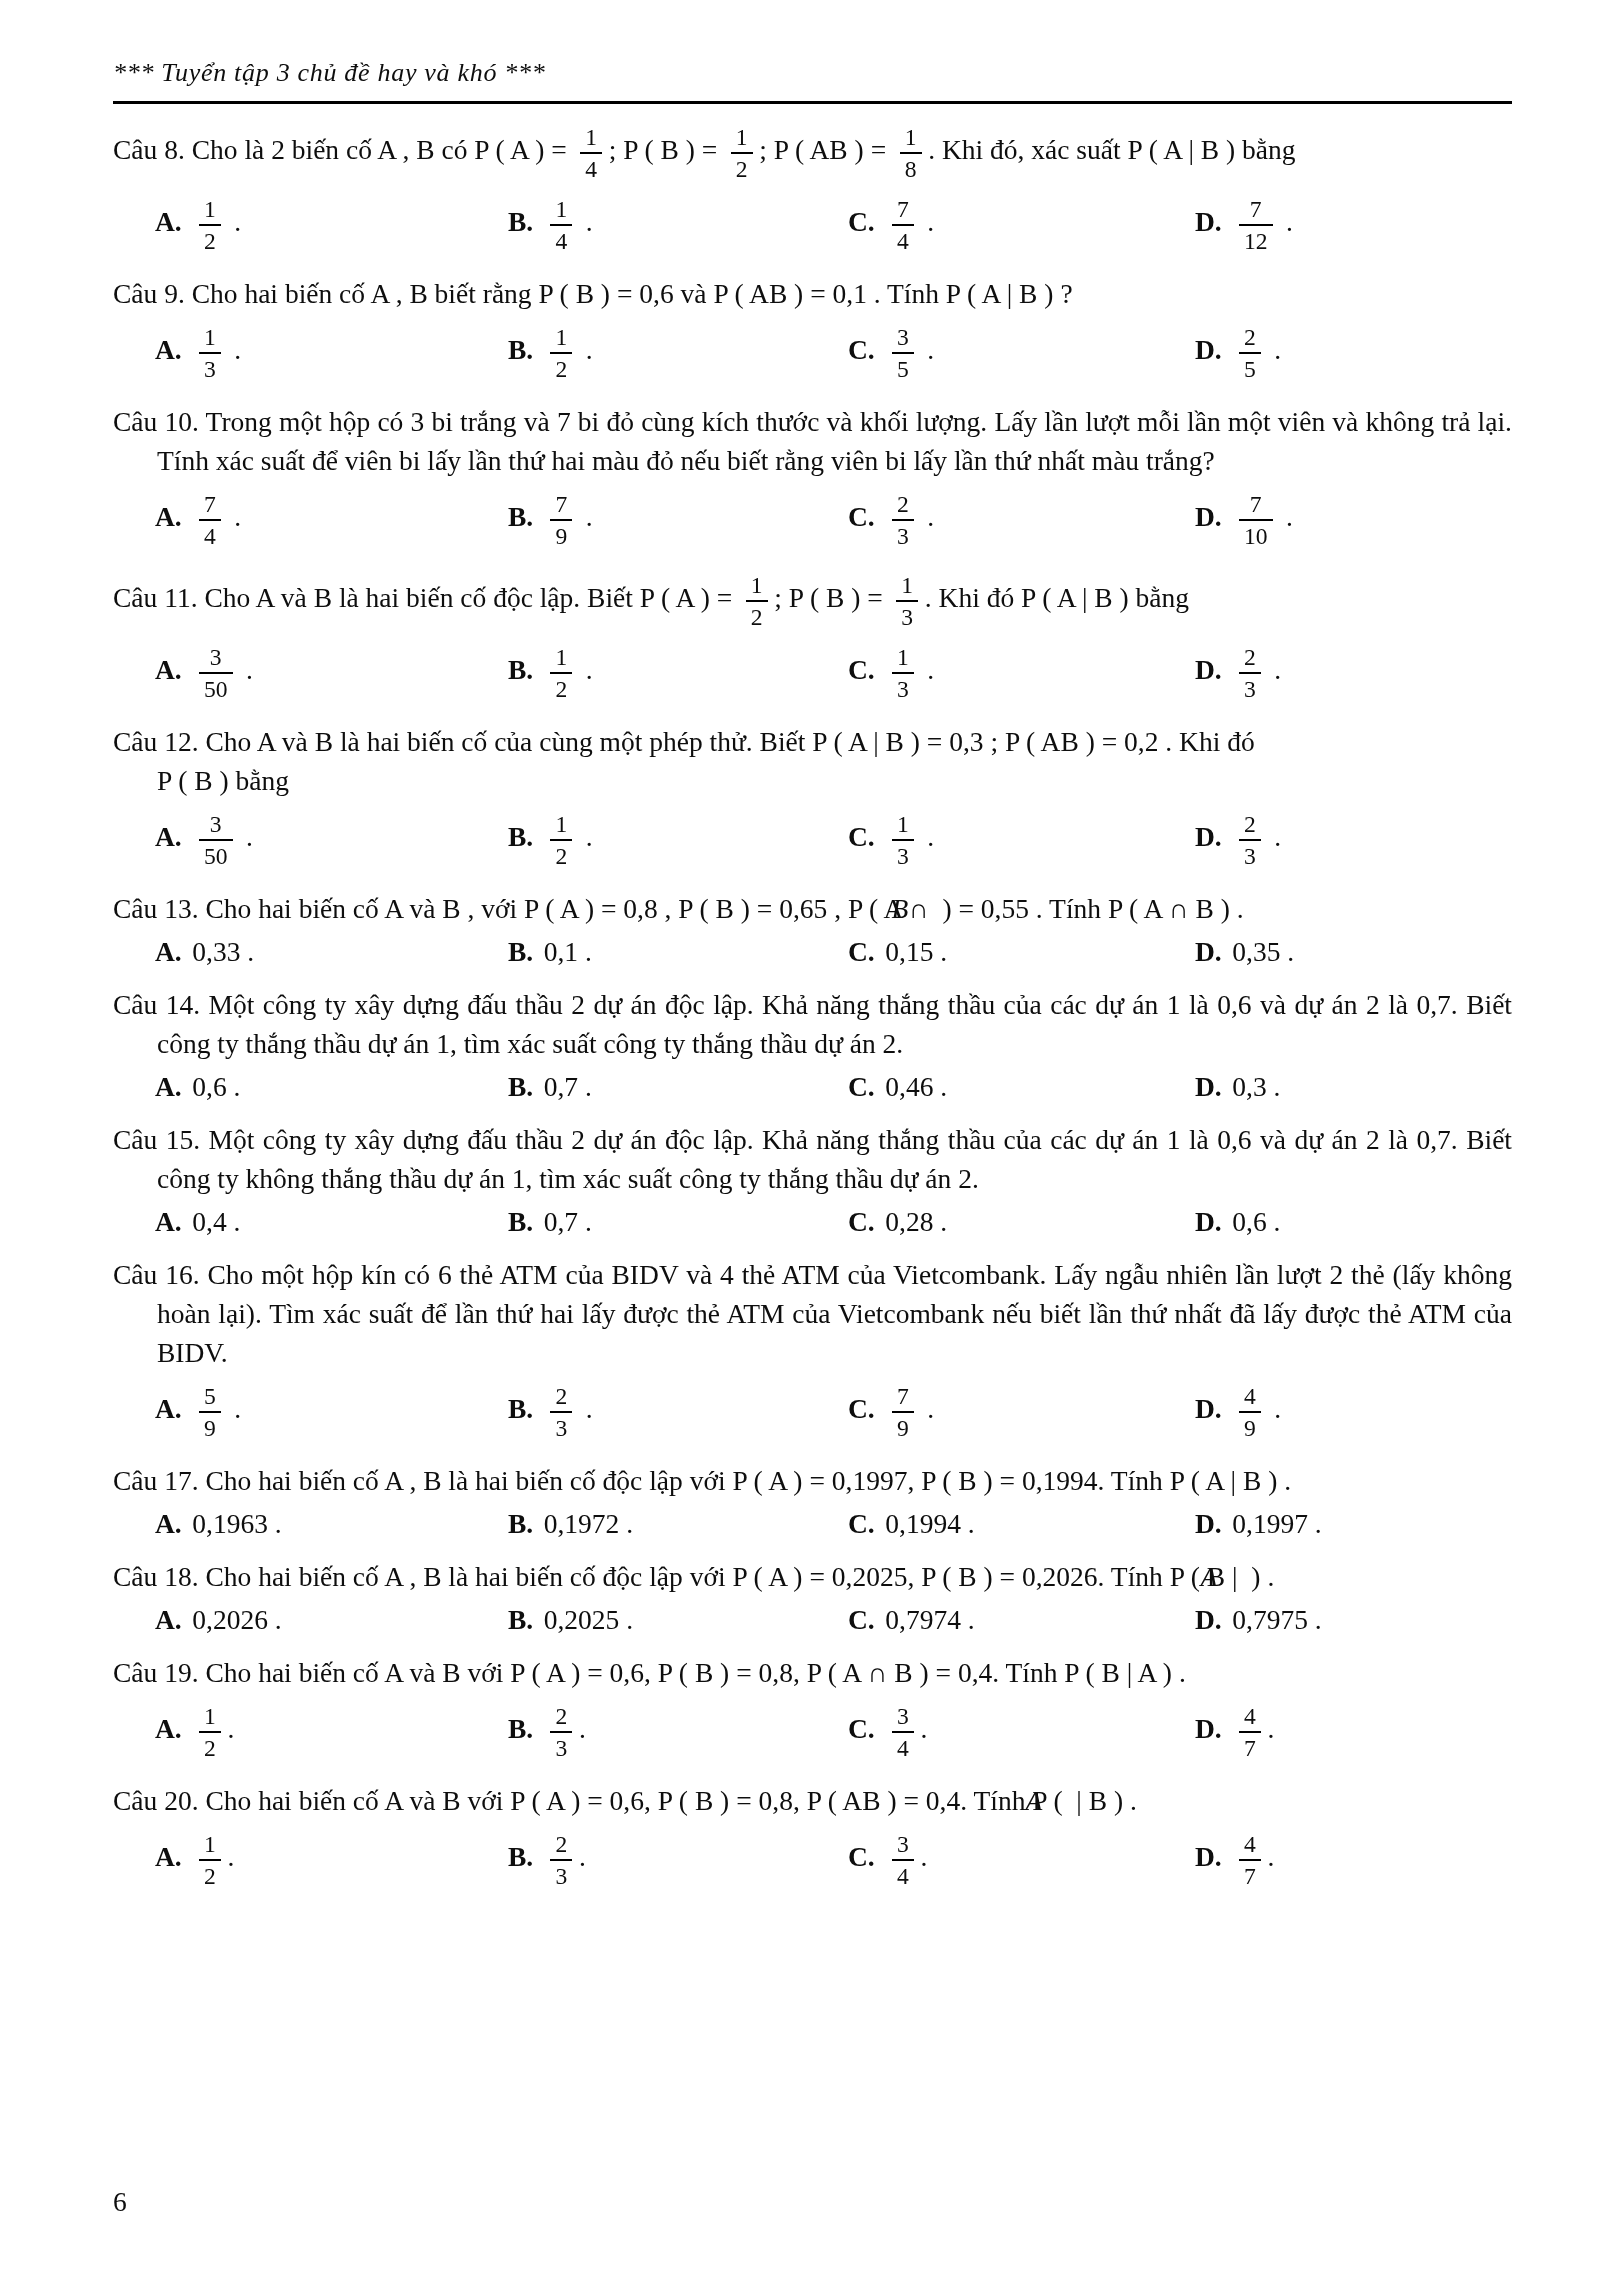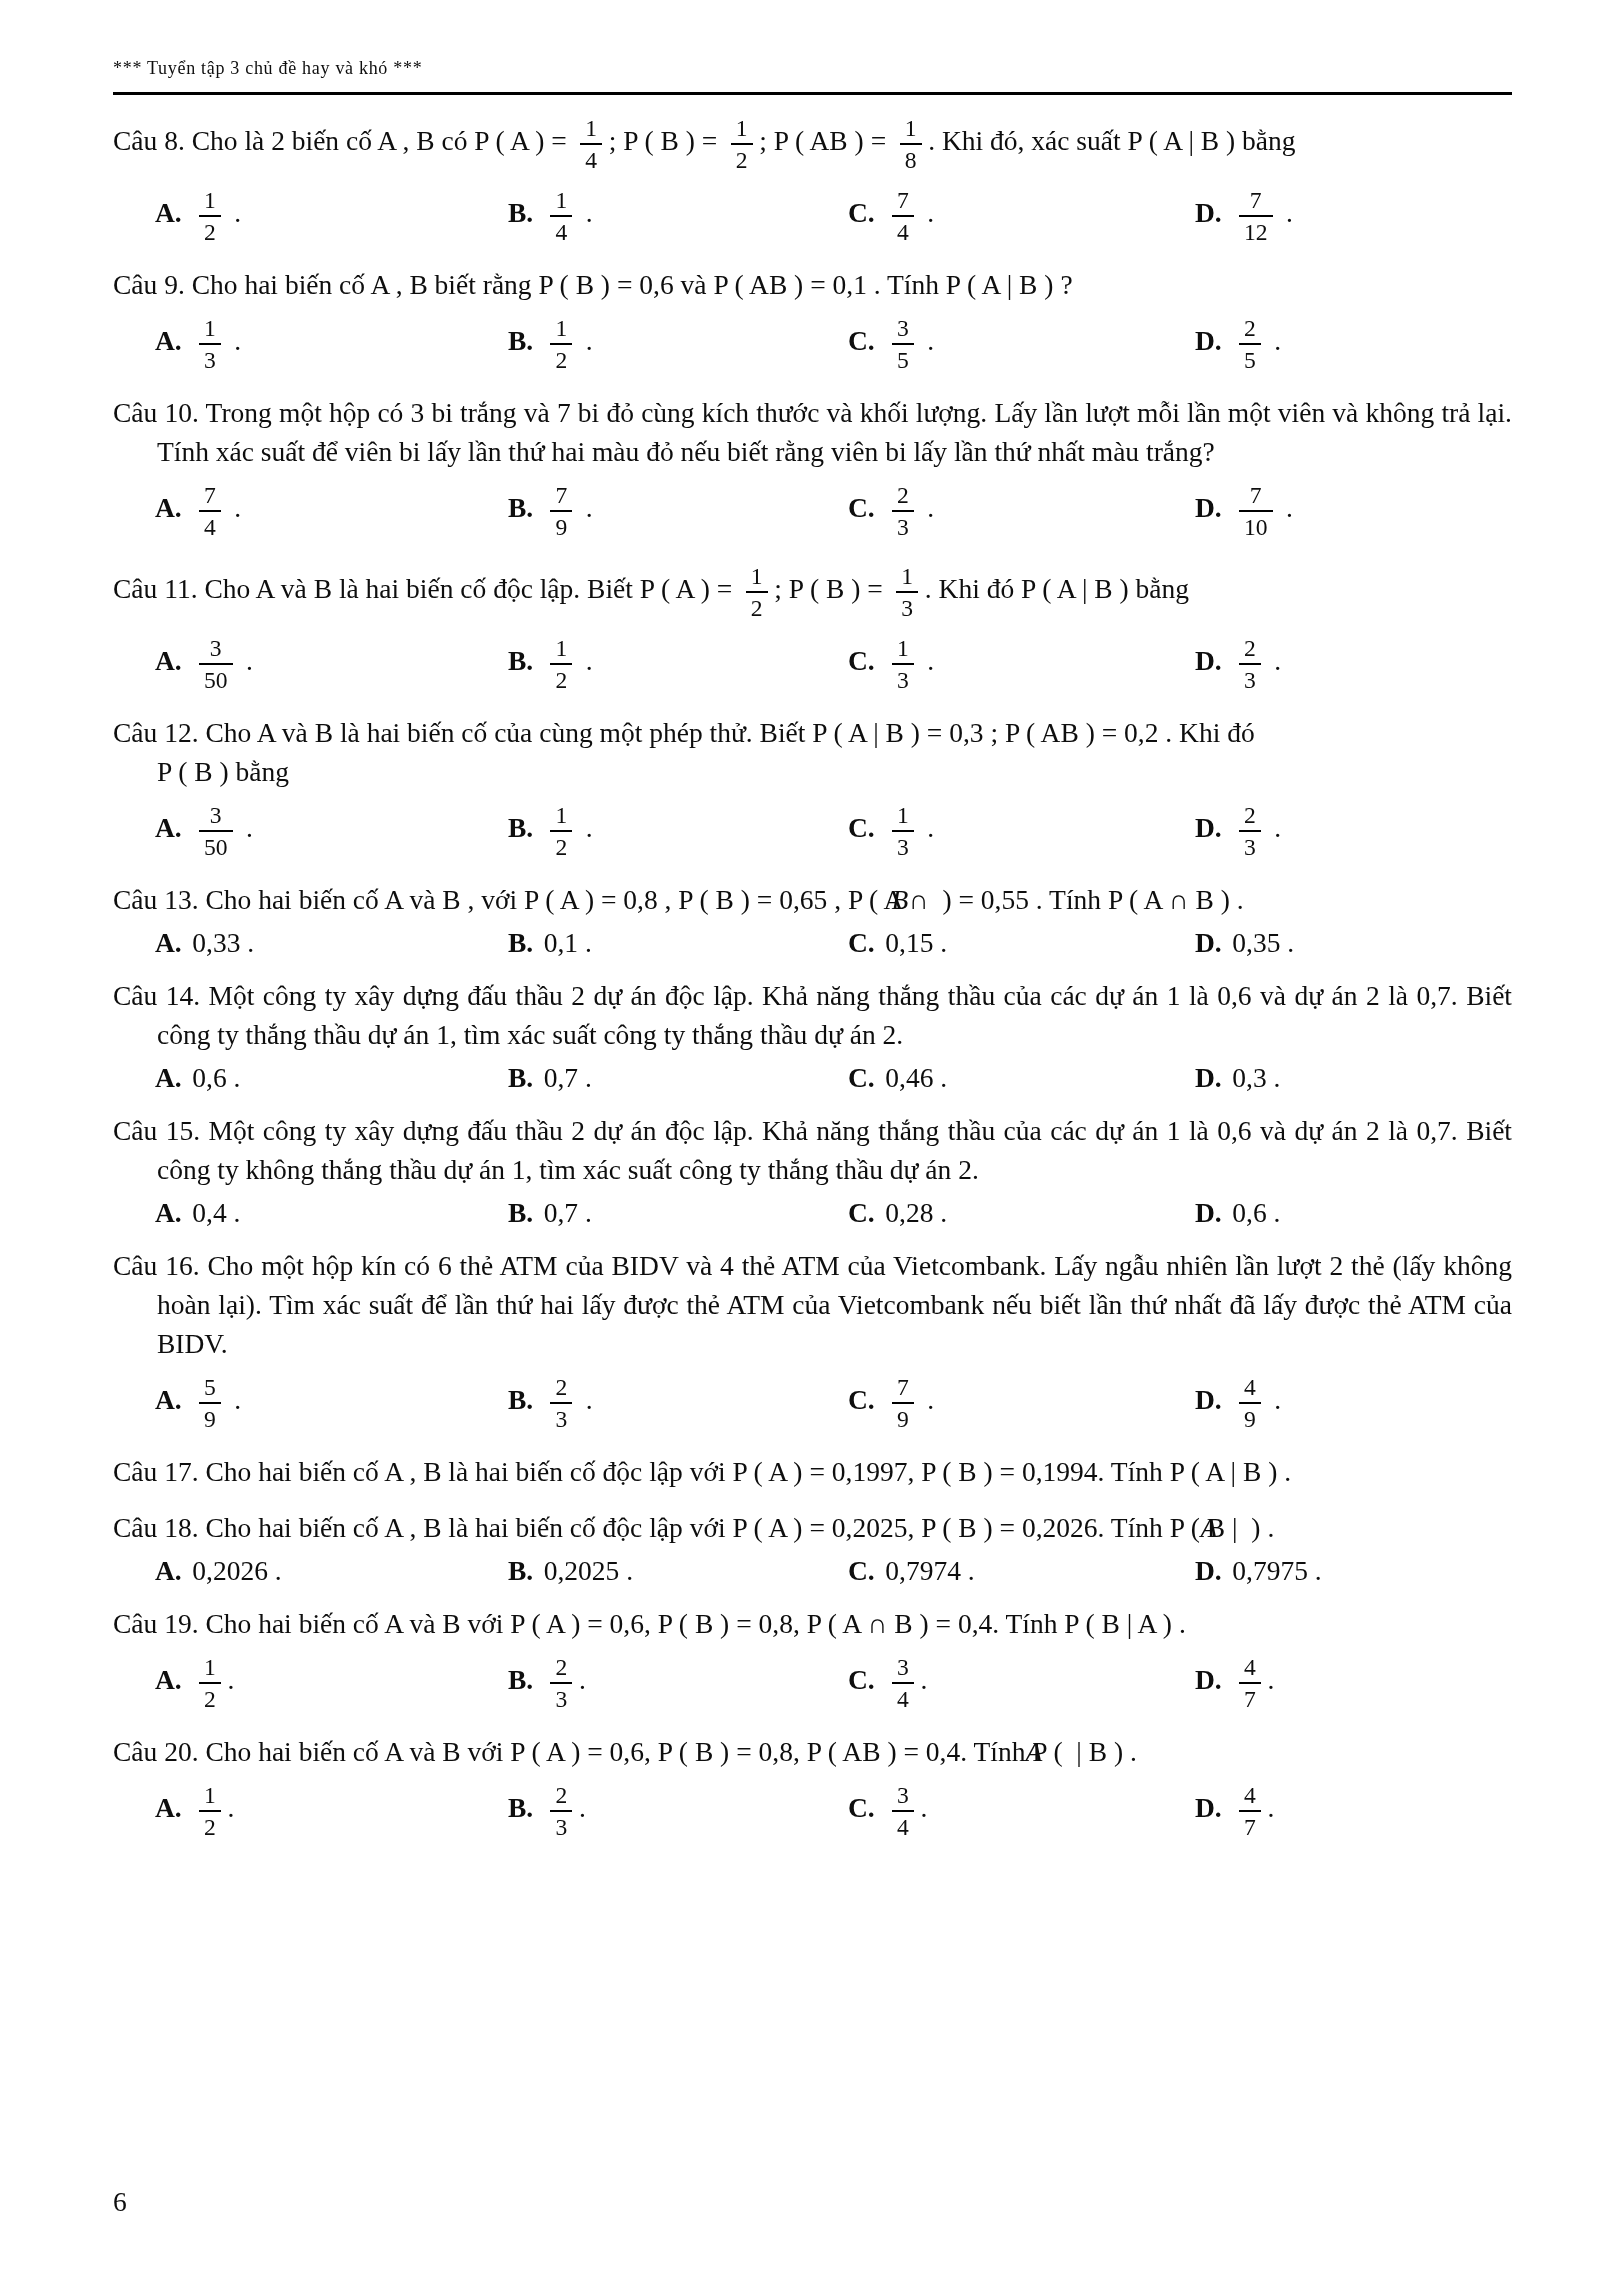--- a/index.html
+++ b/index.html
@@ -4,21 +4,22 @@
 <style>
   html, body { margin: 0; padding: 0; }
   body {
     width: 1623px; height: 2295px;
     background: #ffffff; color: #0e0e0e;
     font-family: "Liberation Serif", serif;
     position: relative; overflow: hidden;
   }
   .page { padding: 58px 111px 0 113px; }
   .doc-header {
-    font-size: 18px;
+    font-style: italic;
+    font-size: 26px;
     letter-spacing: 0.7px;
   }
   .rule {
     border-bottom: 3.3px solid #000;
     margin-top: 13px;
     margin-bottom: 6.5px;
   }
   .question { margin-top: 17px; }
   .qbody {
     font-size: 27.5px;
@@ -267,20 +268,26 @@
             </span><span class="txt"> .</span></div>
           <div class="opt"><span class="optkey">D.</span><span class="frac">
               <span class="num">4</span>
               <span class="fbar"></span>
               <span class="den">9</span>
             </span><span class="txt"> .</span></div>
         </div>
       </div>
       <div class="question">
         <div class="qbody"><span class="qlabel">Câu 17. </span><span class="txt">Cho hai biến cố </span><span class="math">A , B</span><span class="txt"> là hai biến cố độc lập với </span><span class="math">P ( A )</span><span class="txt"> = 0,1997, </span><span class="math">P ( B )</span><span class="txt"> = 0,1994.  Tính </span><span class="math">P ( A | B )</span><span class="txt"> .</span></div>
+        <div class="optrow">
+          <div class="opt"><span class="optkey">A.</span><span class="txt">0,1963 .</span></div>
+          <div class="opt"><span class="optkey">B.</span><span class="txt">0,1972 .</span></div>
+          <div class="opt"><span class="optkey">C.</span><span class="txt">0,1994 .</span></div>
+          <div class="opt"><span class="optkey">D.</span><span class="txt">0,1997 .</span></div>
+        </div>
       </div>
       <div class="question">
         <div class="qbody"><span class="qlabel">Câu 18. </span><span class="txt">Cho hai biến cố </span><span class="math">A , B</span><span class="txt"> là hai biến cố độc lập với </span><span class="math">P ( A )</span><span class="txt"> = 0,2025, </span><span class="math">P ( B )</span><span class="txt"> = 0,2026.  Tính </span><span class="math">P ( B | </span><span class="math bar">A</span><span class="math"> )</span><span class="txt"> .</span></div>
         <div class="optrow">
           <div class="opt"><span class="optkey">A.</span><span class="txt">0,2026 .</span></div>
           <div class="opt"><span class="optkey">B.</span><span class="txt">0,2025 .</span></div>
           <div class="opt"><span class="optkey">C.</span><span class="txt">0,7974 .</span></div>
           <div class="opt"><span class="optkey">D.</span><span class="txt">0,7975 .</span></div>
         </div>
       </div>

